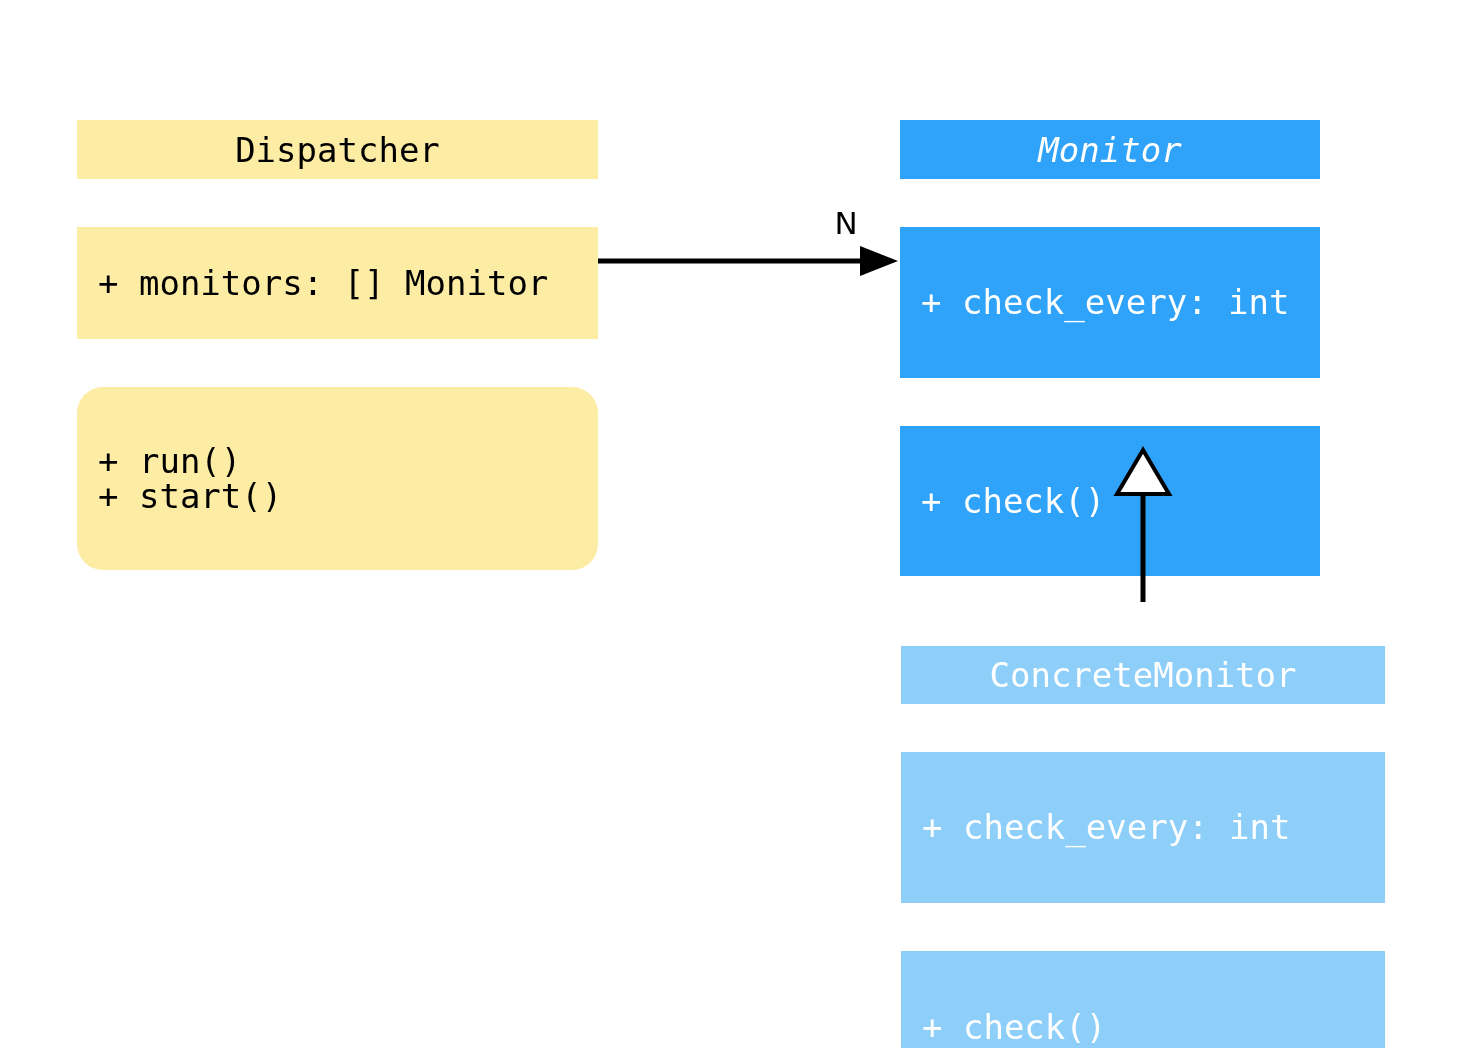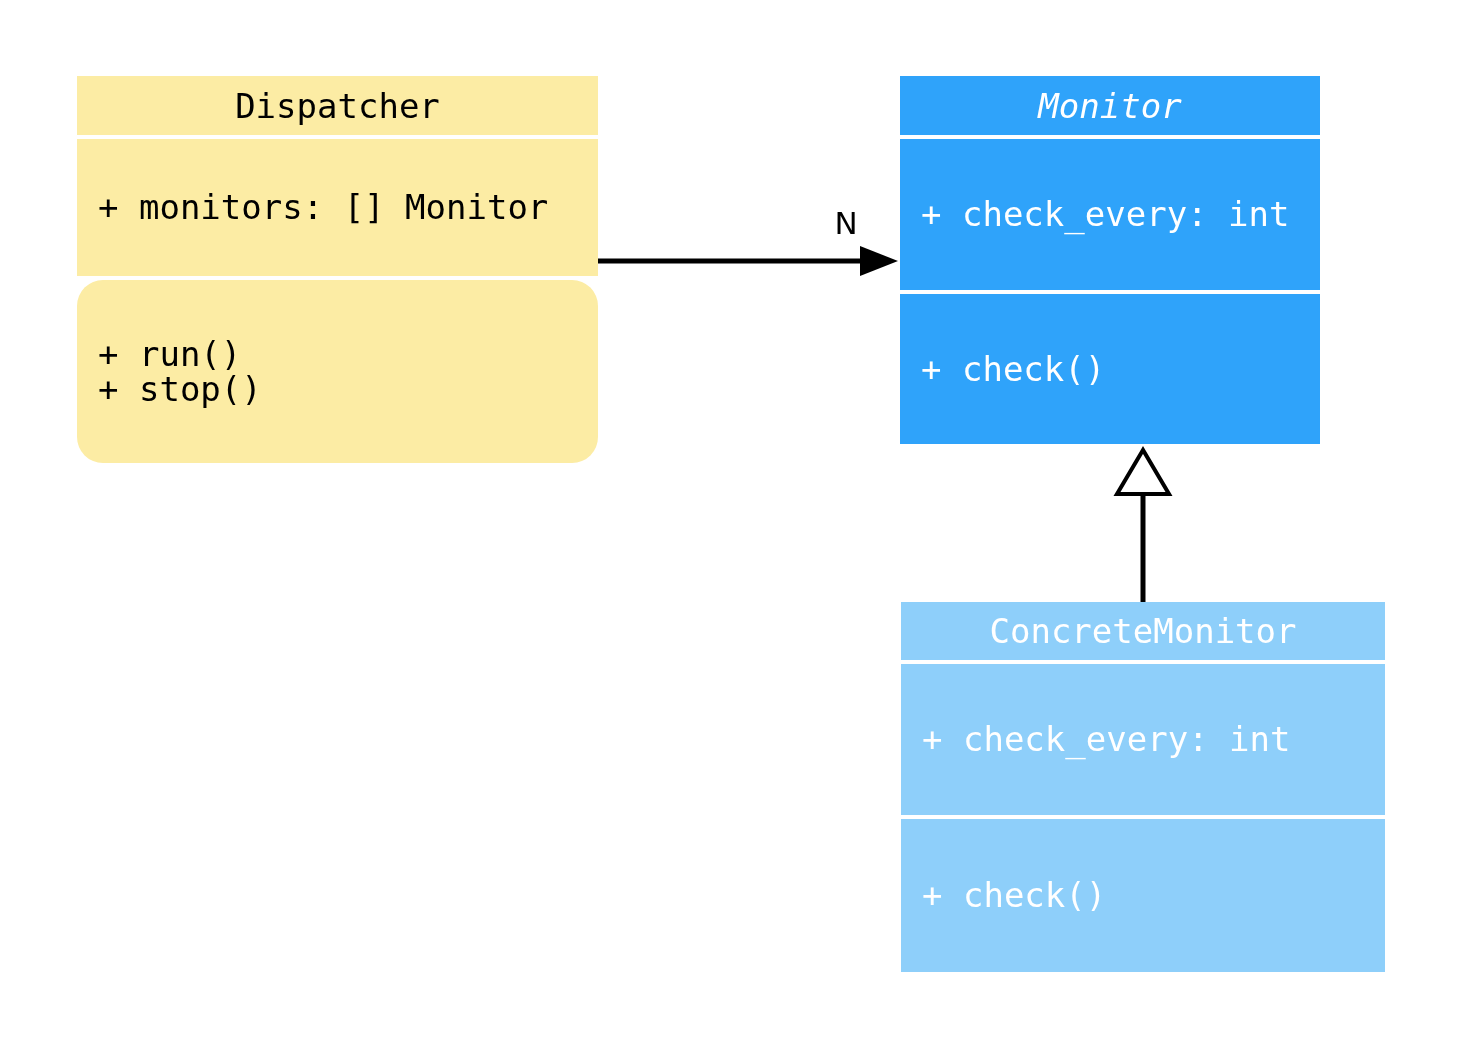--- a/index.html
+++ b/index.html
@@ -19,36 +19,37 @@
     position: absolute;
     display: flex;
     flex-direction: column;
     gap: 4px;            
   }
   .sec {
     box-sizing: border-box;
     display: flex;
     flex-direction: column;
     justify-content: center;
+    margin-top: 44px;
   }
   .sec-title {
     align-items: center;
     font-size: 34px;
   }
   .sec-body {
     padding-left: 21px;
     font-size: 34px;
     line-height: 35px;
   }
   .abstract .sec-title { font-style: italic; }
 
   
   .box-dispatcher { left: 77px;  top: 76px;  width: 521px; }
   .box-dispatcher .sec-title   { height: 59px;  }
-  .box-dispatcher .sec-attrs   { height: 137px; }
+  .box-dispatcher .sec-attrs   { height: 112px; }
   .box-dispatcher .sec-methods { height: 183px; border-radius: 26px; }
 
   
   .box-monitor { left: 900px; top: 76px; width: 420px; }
   .box-monitor .sec-title   { height: 59px;  }
   .box-monitor .sec-attrs   { height: 151px; }
   .box-monitor .sec-methods { height: 150px; }
 
   
   .box-concrete { left: 901px; top: 602px; width: 484px; justify-content: center; }
@@ -83,21 +84,21 @@
 
 <div class="canvas">
 
   <div class="class-box box-dispatcher">
     <div class="sec sec-title" style="background: rgb(252, 236, 164); color: rgb(0, 0, 0);">Dispatcher</div>
     <div class="sec sec-body sec-attrs" style="background: rgb(252, 236, 164); color: rgb(0, 0, 0);">
       <div>+ monitors: [] Monitor</div>
     </div>
     <div class="sec sec-body sec-methods" style="background: rgb(252, 236, 164); color: rgb(0, 0, 0);">
       <div>+ run()</div>
-      <div>+ stop()</div>
+      <div>+ start()</div>
     </div>
   </div>
 
   <div class="class-box box-monitor abstract">
     <div class="sec sec-title" style="background: rgb(47, 163, 250); color: rgb(255, 255, 255);">Monitor</div>
     <div class="sec sec-body sec-attrs" style="background: rgb(47, 163, 250); color: rgb(255, 255, 255);">
       <div>+ check_every: int</div>
     </div>
     <div class="sec sec-body sec-methods" style="background: rgb(47, 163, 250); color: rgb(255, 255, 255);">
       <div>+ check()</div>

